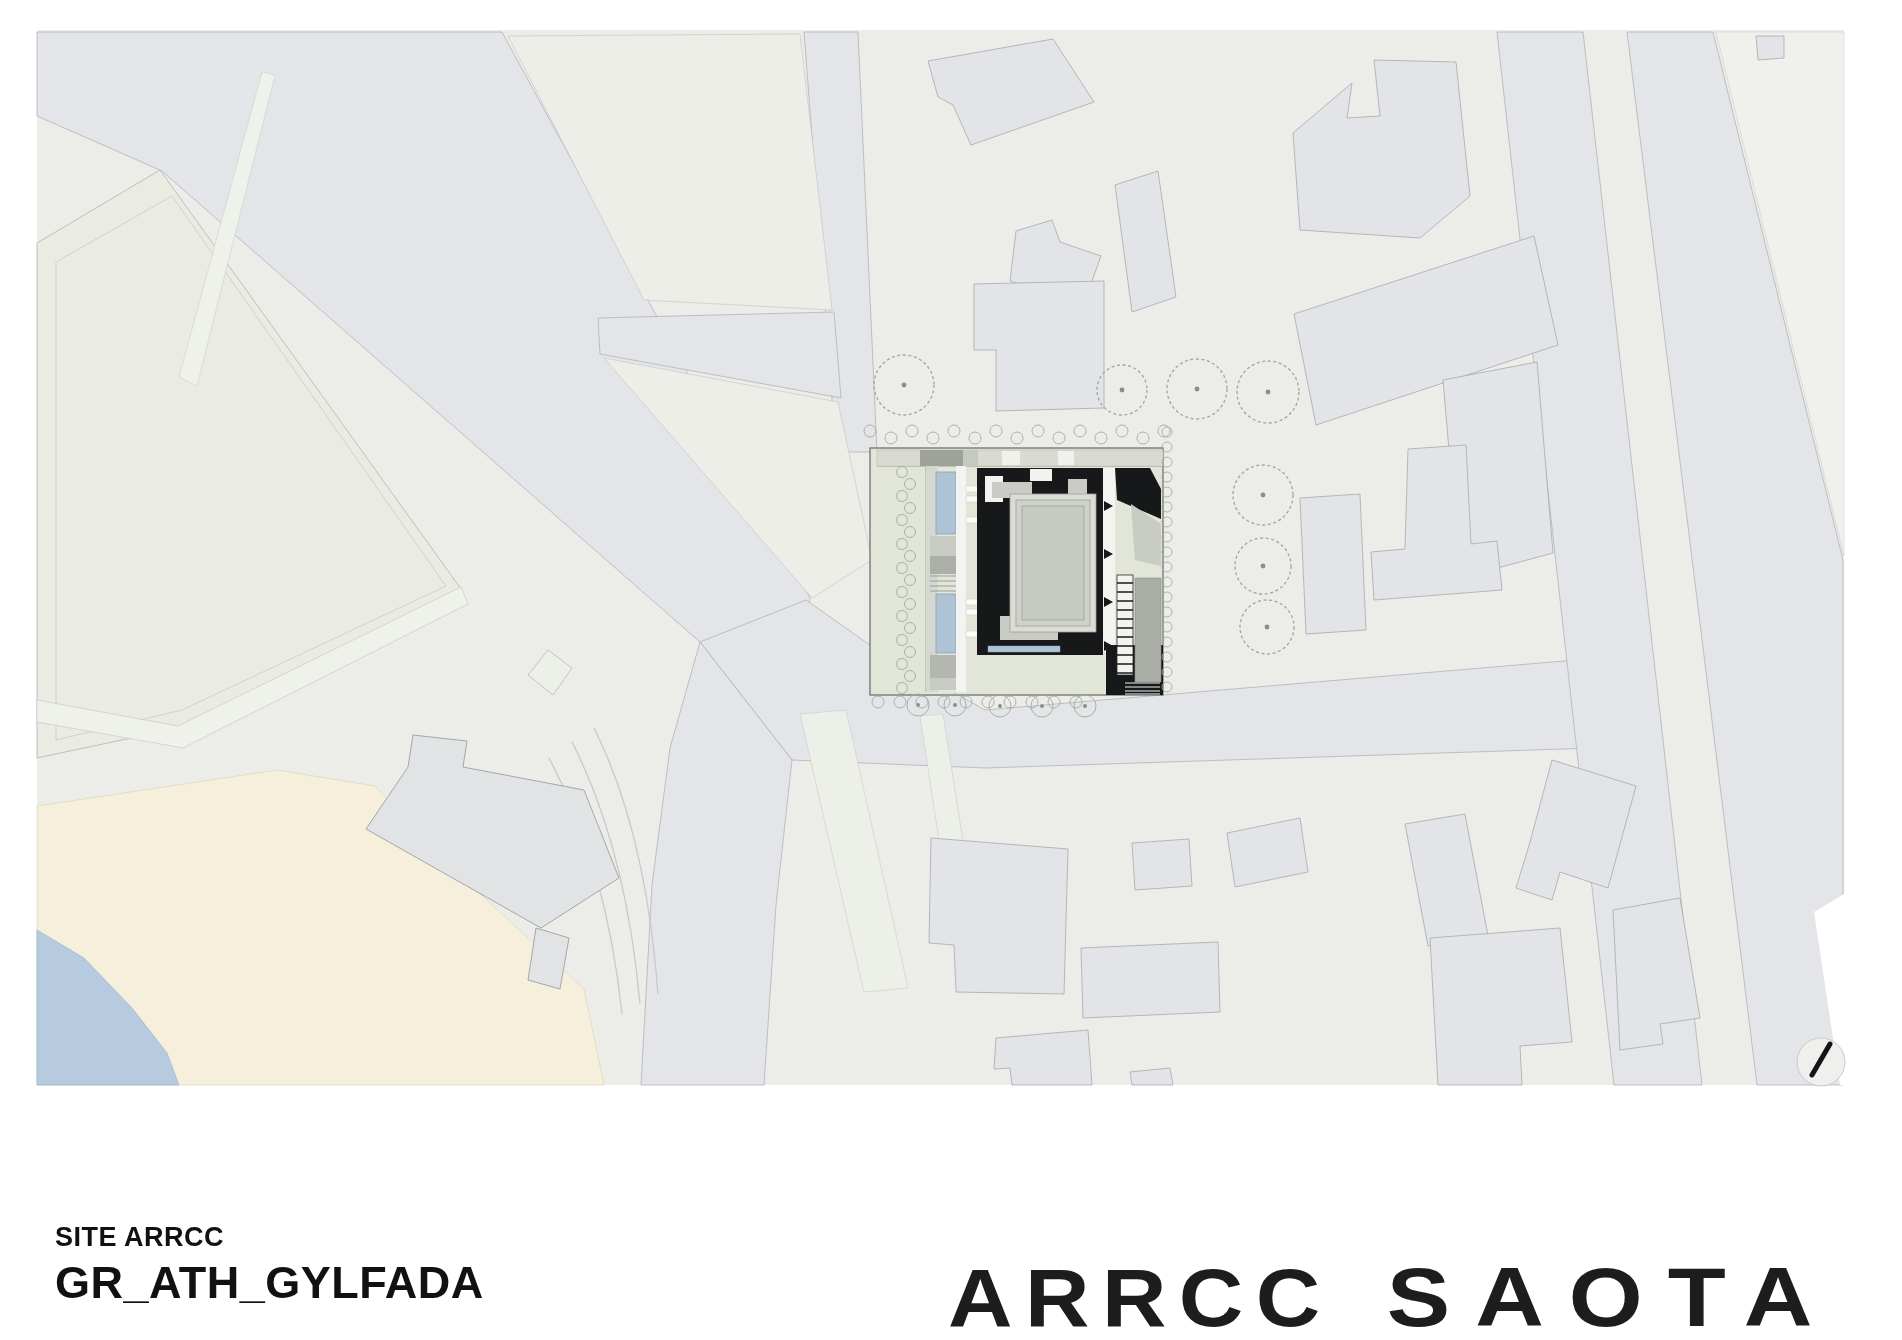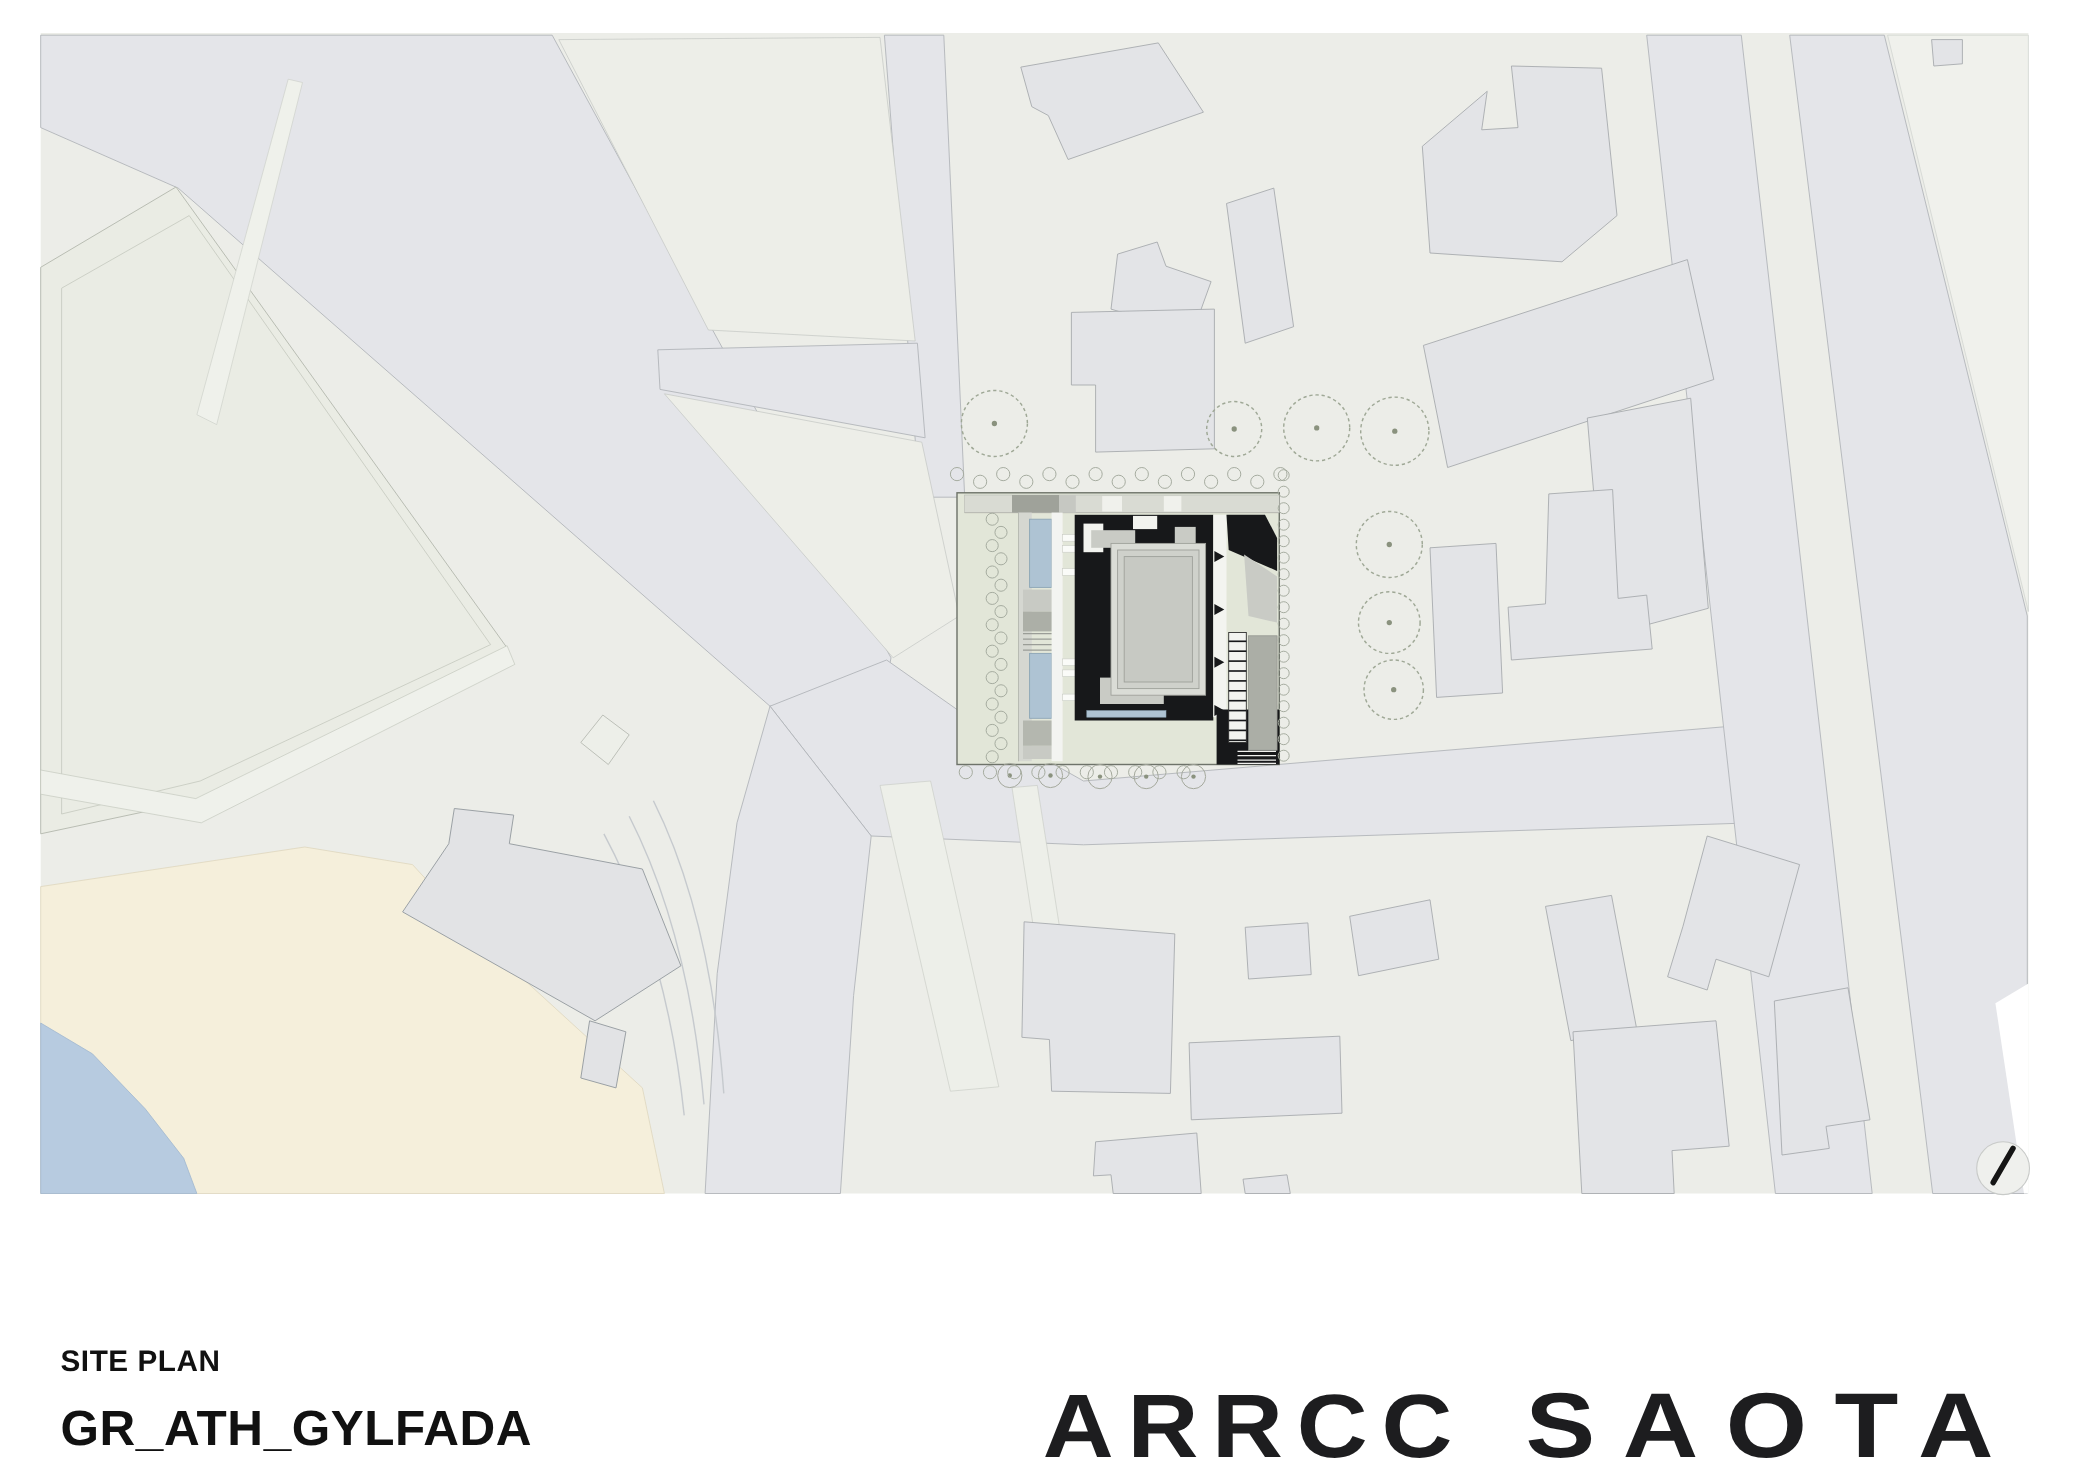--- a/index.html
+++ b/index.html
@@ -2,21 +2,21 @@
 <html><head>
 <meta charset="utf-8">
 <style>
   html,body{margin:0;padding:0;background:#ffffff;}
   .sheet{position:relative;width:1902px;height:1340px;background:#ffffff;overflow:hidden;
          font-family:"Liberation Sans",sans-serif;}
   .map-wrap{position:absolute;left:0;top:0;width:1902px;height:1340px;}
   svg{display:block;}
   .title-block{position:absolute;left:55px;top:1222px;color:#111;}
   .title-line1{font-size:27px;font-weight:800;letter-spacing:0.5px;line-height:1.15;}
-  .title-line2{font-size:45px;font-weight:800;letter-spacing:0.5px;line-height:1.15;margin-top:20px;}
+  .title-line2{font-size:45px;font-weight:800;letter-spacing:0.5px;line-height:1.15;margin-top:4px;}
   .logo-row{position:absolute;top:1236px;left:948px;width:940px;display:flex;align-items:baseline;color:#1d1d1f;}
   .logo-arrcc{font-size:93px;font-weight:900;letter-spacing:13px;transform:scale(0.96,0.88);transform-origin:left bottom;}
   .logo-saota{font-size:95px;font-weight:700;letter-spacing:25px;margin-left:38px;transform:scale(1.0,0.88);transform-origin:left bottom;}
 </style>
 </head>
 <body>
 
 <div class="sheet">
   <div class="map-wrap">
     <svg id="plan-svg" width="1902" height="1340" viewBox="0 0 1902 1340" xmlns="http://www.w3.org/2000/svg">
@@ -212,21 +212,21 @@
         <circle cx="1010" cy="702" r="6" fill="none" stroke="#a5ab9f" stroke-width="0.9"></circle>
         <circle cx="1032" cy="702" r="6" fill="none" stroke="#a5ab9f" stroke-width="0.9"></circle>
         <circle cx="1054" cy="702" r="6" fill="none" stroke="#a5ab9f" stroke-width="0.9"></circle>
         <circle cx="1076" cy="702" r="6" fill="none" stroke="#a5ab9f" stroke-width="0.9"></circle>
         <circle cx="1821" cy="1062" r="24" fill="#eff0ed" stroke="#c8cac8" stroke-width="1"></circle>
         <line x1="1812" y1="1075" x2="1830" y2="1044" stroke="#151515" stroke-width="5" stroke-linecap="round"></line>
       </svg>
   </div>
 
   <div class="title-block">
-    <div class="title-line1">SITE PLAN</div>
+    <div class="title-line1">SITE ARRCC</div>
     <div class="title-line2">GR_ATH_GYLFADA</div>
   </div>
 
   <div class="logo-row">
     <div class="logo-arrcc">ARRCC</div>
     <div class="logo-saota">SAOTA</div>
   </div>
 </div>
 
 </body></html>

